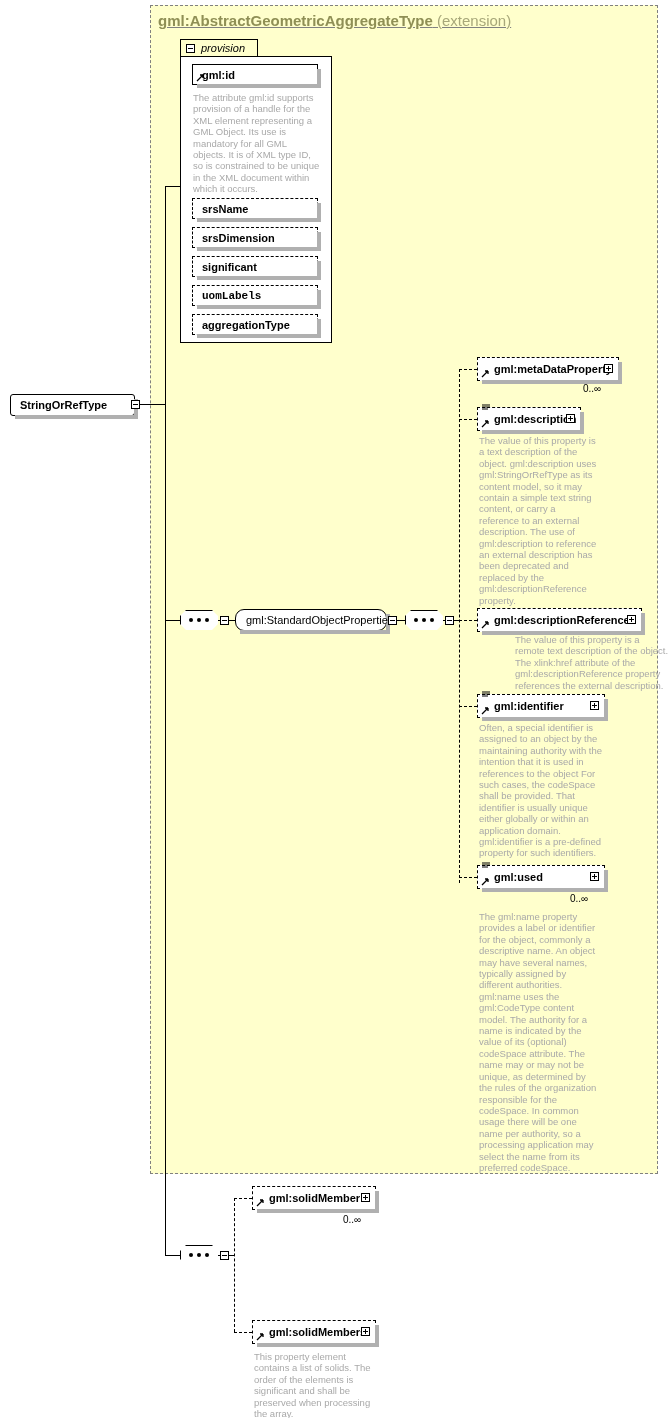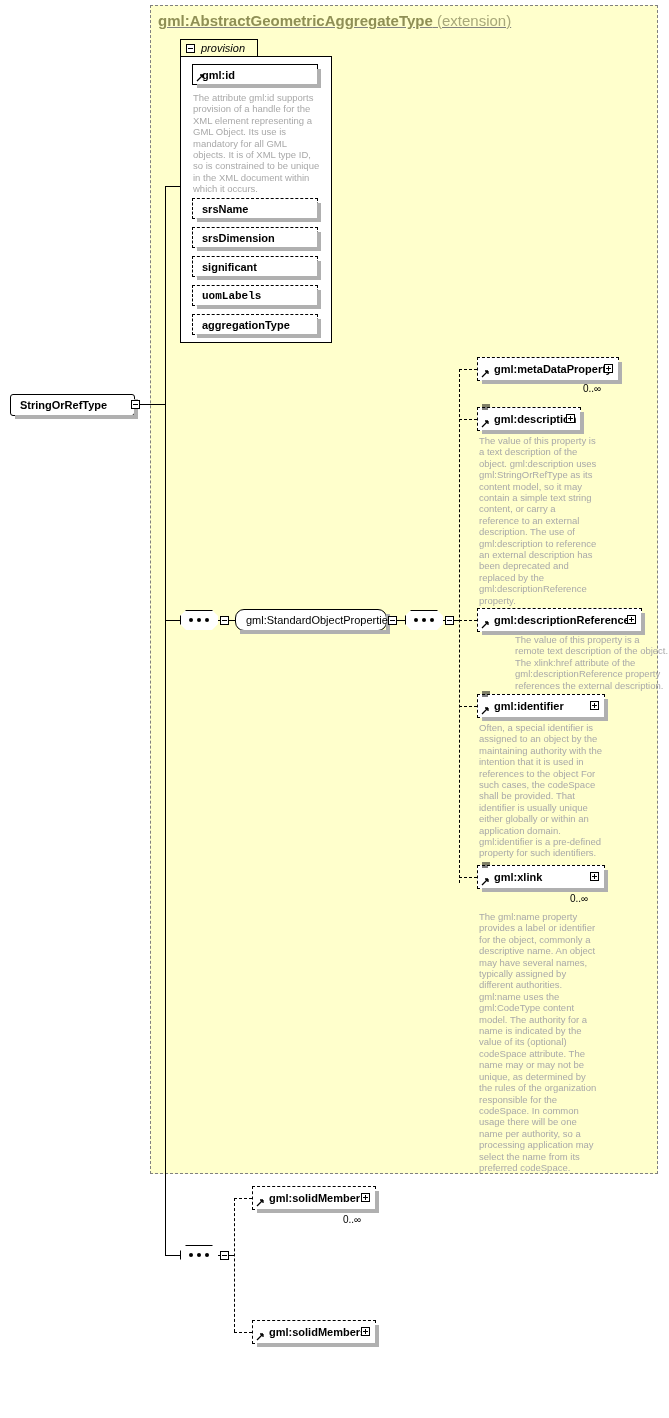--- a/index.html
+++ b/index.html
@@ -331,21 +331,21 @@
     <div class="linesglyph">
       <svg width="8" height="9" viewBox="0 0 8 9">
           <path d="M0 1 H8 M0 3 H8 M0 5 H6" stroke="#000" stroke-width="1" fill="none"></path>
         </svg>
     </div>
     <div class="refarrow">
       <svg width="9" height="9" viewBox="0 0 9 9">
           <path d="M1 8 L7 2 M7 2 L4 2 M7 2 L7 5" stroke="#000" stroke-width="1.3" fill="none"></path>
         </svg>
     </div>
-    <div class="nlabel">gml:xlink</div>
+    <div class="nlabel">gml:used</div>
     <div class="pm-box plus exp" style="right:5px;"></div>
   </div>
   <div class="occ" style="left:570px;top:893px;">0..∞</div>
   <div class="desc" style="left:479px;top:911px;width:118px;">The gml:name property provides a label or identifier for the object, commonly a descriptive name. An object may have several names, typically assigned by different authorities. gml:name uses the gml:CodeType content model.  The authority for a name is indicated by the value of its (optional) codeSpace attribute.  The name may or may not be unique, as determined by the rules of the organization responsible for the codeSpace.  In common usage there will be one name per authority, so a processing application may select the name from its preferred codeSpace.</div>
 
   <div class="seq" style="left:180px;top:1245px;">
     <div class="octshadow"></div>
     <div class="oct"></div>
     <div class="dots">
         <i></i>
@@ -378,14 +378,15 @@
     <div class="shadow"></div>
     <div class="shadow-r"></div>
     <div class="refarrow">
       <svg width="9" height="9" viewBox="0 0 9 9">
           <path d="M1 8 L7 2 M7 2 L4 2 M7 2 L7 5" stroke="#000" stroke-width="1.3" fill="none"></path>
         </svg>
     </div>
     <div class="nlabel">gml:solidMembers</div>
     <div class="pm-box plus exp" style="right:5px;"></div>
   </div>
+  <div class="desc" style="left:254px;top:1351px;width:120px;">This property element contains a list of solids. The order of the elements is significant and shall be preserved when processing the array.</div>
 
 </div>
 
 </body></html>

